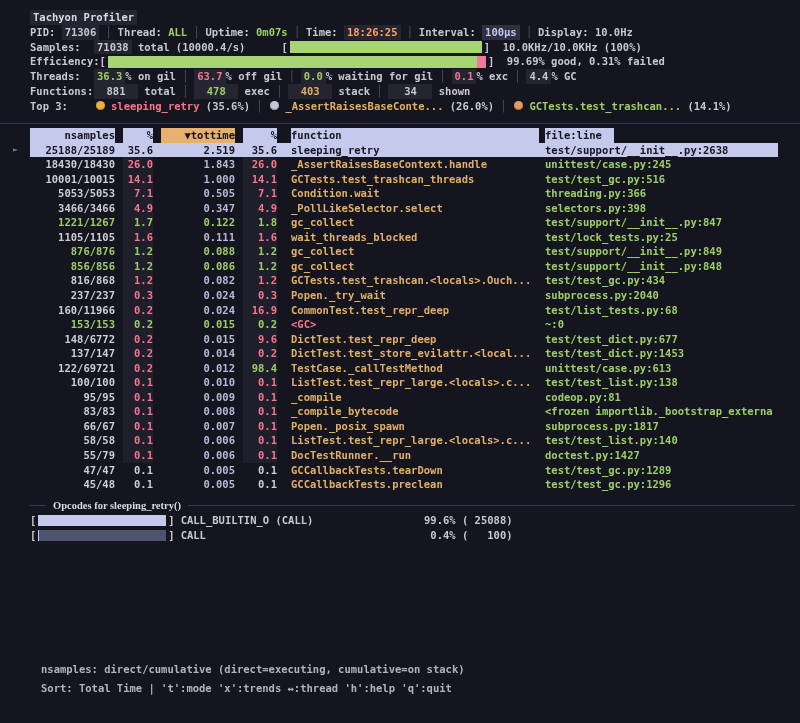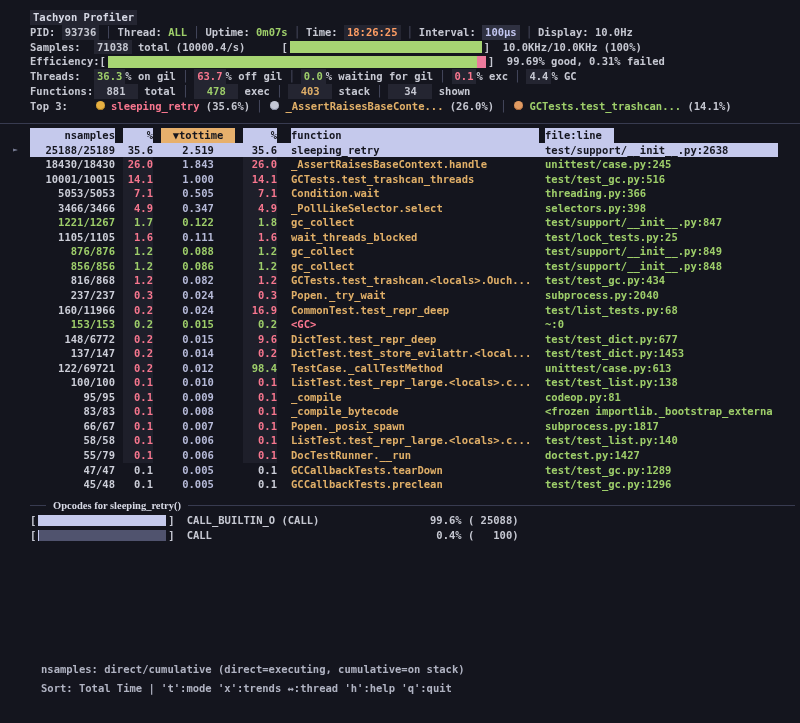--- a/index.html
+++ b/index.html
@@ -29,59 +29,59 @@
   .m2{background:#c3c7d6;box-shadow:inset 0 -1px 0 #868ca3;}
   .m3{background:#e09a62;box-shadow:inset 0 -1px 0 #a66538;}
   
   .hrule{position:absolute;top:123px;left:0;width:800px;height:1px;background:#383b50;}
   
   .table{position:absolute;top:128px;left:0;width:800px;padding-left:30px;box-sizing:border-box;}
   .thead,.trow{height:14.55px;line-height:14.55px;display:flex;white-space:pre;position:relative;}
   .tc{overflow:hidden;}
   .c-ns{width:85px;text-align:right;flex:none;}
   .c-p1{width:30px;text-align:right;margin-left:8px;flex:none;}
-  .c-tt{width:74px;text-align:center;margin-left:8px;flex:none;}
+  .c-tt{width:74px;text-align:right;margin-left:8px;flex:none;}
   .c-p2{width:34px;text-align:right;margin-left:8px;flex:none;}
   .c-fn{width:248px;margin-left:14px;flex:none;}
   .c-fl{flex:1;margin-left:6px;min-width:0;}
   .hc{background:#c5c9ec;color:#15161f;}
   .hc-orange{background:#e7b06c;color:#15161f;}
   .hc-snug{display:inline-block;background:#c5c9ec;color:#15161f;padding-right:12px;}
   .chipd{background:rgba(200,205,240,0.06);}
   .trow.sel{background:#c5c9ec;width:748px;}
   .trow.sel .tc{color:#15161f !important;background:transparent !important;}
   .arrow{position:absolute;left:-17px;top:0;color:#787c94;font-size:8px;}
   
   .opcodes{position:absolute;top:498px;left:0;width:800px;padding-left:30px;box-sizing:border-box;}
   .op-title-line{height:15px;display:flex;align-items:center;white-space:pre;font-family:Liberation Serif, serif;}
   .dash{height:1px;background:#383b50;display:inline-block;}
   .dash-s{width:16px;margin-right:7px;}
   .dash-g{flex:1;margin-left:7px;margin-right:5px;}
   .op-title{color:#d8dae6;}
   .op-row{height:15px;line-height:15px;display:flex;align-items:center;white-space:pre;}
   .opbar{display:inline-block;width:128px;height:11px;background:#50536e;margin:0 2px;position:relative;}
   .opfill{position:absolute;left:0;top:0;height:100%;background:#c5c9ec;}
-  .op-name{width:235px;display:inline-block;margin-left:12px;overflow:hidden;}
+  .op-name{width:235px;display:inline-block;margin-left:6px;overflow:hidden;}
   .op-pct{width:40px;display:inline-block;text-align:right;}
   .op-count{display:inline-block;white-space:pre;}
   
   .footer{position:absolute;top:660px;left:11px;width:800px;padding-left:30px;box-sizing:border-box;color:#b0b3c2;}
   .footer .fline{height:18.5px;line-height:18.5px;white-space:pre;}
 </style>
 </head>
 <body>
 
 <div class="top">
   <div class="line">
     <span class="chip title">Tachyon Profiler</span>
   </div>
 
   <div class="line">
     <span>PID:</span><span> </span>
-    <span class="chip">93736</span>
+    <span class="chip">71306</span>
     <span class="sep">│</span>
     <span>Thread:</span><span> </span>
     <span class="t-green">ALL</span>
     <span class="sep">│</span>
     <span>Uptime:</span><span> </span>
     <span class="t-green">0m07s</span>
     <span class="sep">│</span>
     <span>Time:</span><span> </span>
     <span class="chip t-orange">18:26:25</span>
     <span class="sep">│</span>

